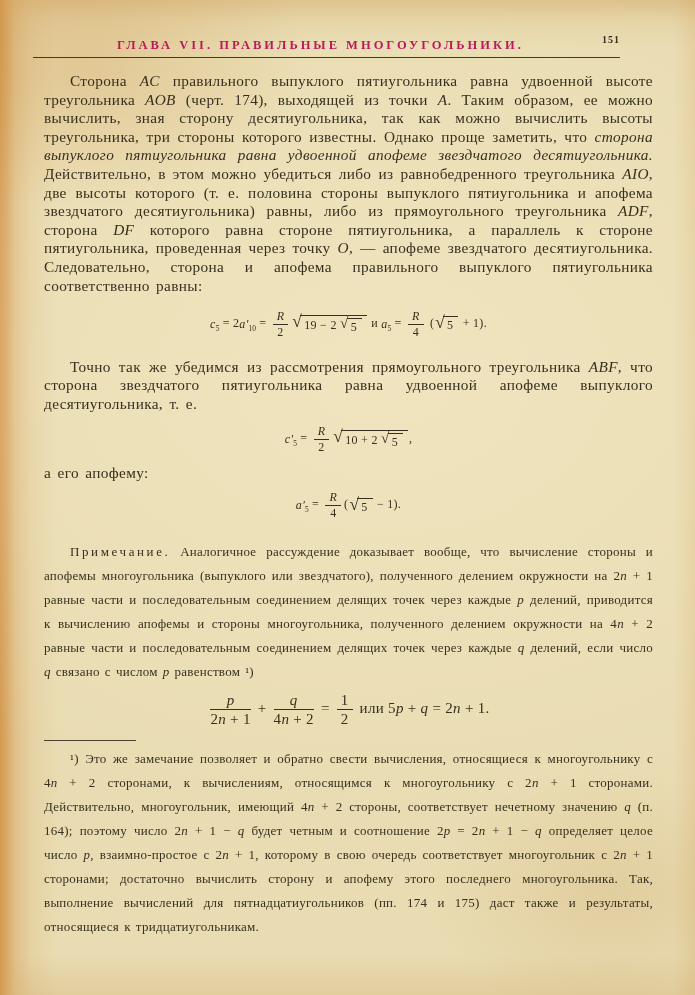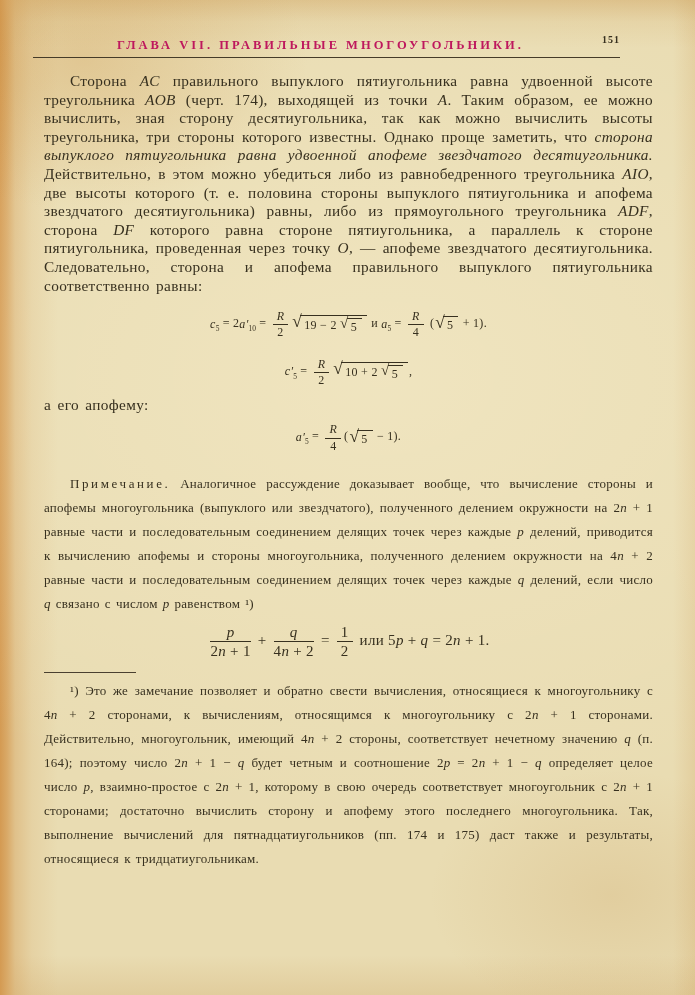--- a/index.html
+++ b/index.html
@@ -76,20 +76,21 @@
               <span class="rsign">√</span>
               <span class="rbody"><span>5</span></span>
             </span></span>
         </span><span>  и  </span><span class="it">a</span><sub>5</sub><span> = </span><span class="frac">
           <span class="fnum"><span class="it">R</span></span>
           <span class="fden"><span>4</span></span>
         </span><span> (</span><span class="sqrt">
           <span class="rsign">√</span>
           <span class="rbody"><span>5</span></span>
         </span><span> + 1).</span></div>
+      <p class="indent"><span>Точно так же убедимся из рассмотрения прямоугольного треугольника </span><span class="it">ABF</span><span>, что сторона звездчатого пятиугольника равна удвоенной апофеме выпуклого десятиугольника, т. е.</span></p>
       <div class="formula f2"><span class="it">c′</span><sub>5</sub><span> = </span><span class="frac">
           <span class="fnum"><span class="it">R</span></span>
           <span class="fden"><span>2</span></span>
         </span><span class="sqrt">
           <span class="rsign">√</span>
           <span class="rbody"><span>10 + 2 </span><span class="sqrt">
               <span class="rsign">√</span>
               <span class="rbody"><span>5</span></span>
             </span></span>
         </span><span>,</span></div>

